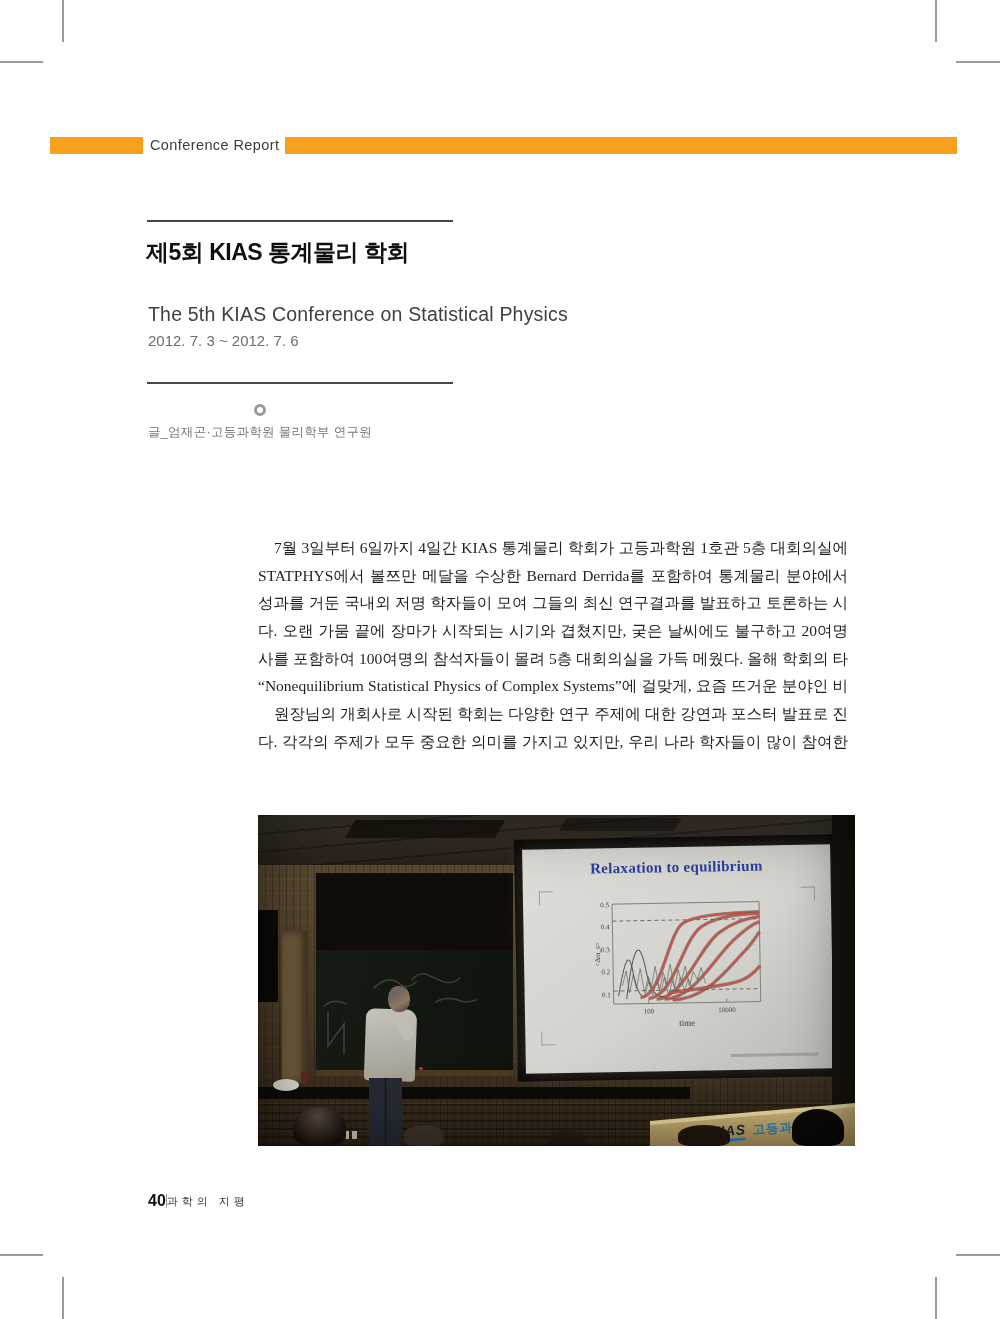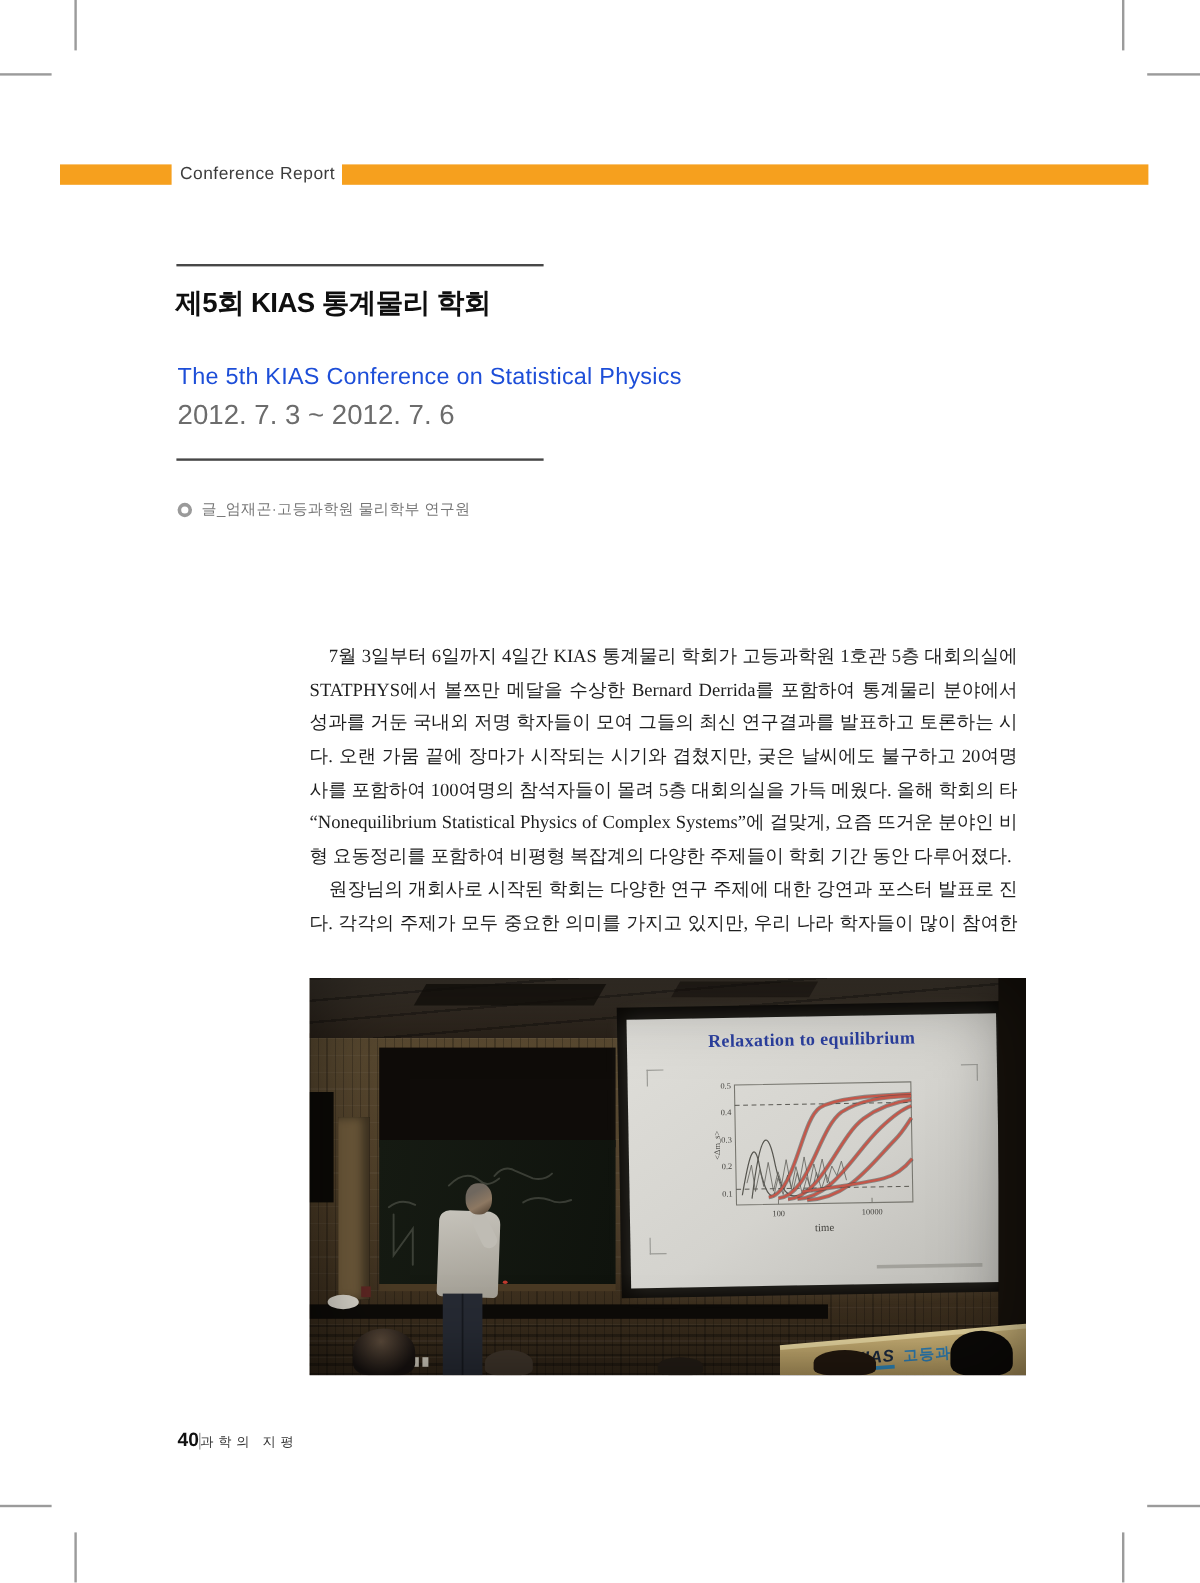--- a/index.html
+++ b/index.html
@@ -11,24 +11,24 @@
 
   
   .bar{position:absolute;top:137px;height:17px;background:#F6A01E;}
   .hdr-label{position:absolute;left:150px;top:135px;font-size:14.5px;color:#3c3c3c;
              letter-spacing:.4px;line-height:20px;}
 
   
   .rule{position:absolute;left:147px;width:306px;height:2px;background:#474747;}
   .title{position:absolute;left:146px;top:237px;font-size:23px;font-weight:700;color:#0f0f0f;
          letter-spacing:-.5px;}
-  .subtitle{position:absolute;left:148px;top:303px;font-size:19.5px;color:#1d4ed8;letter-spacing:.2px;}
-  .dates{position:absolute;left:148px;top:332px;font-size:23px;color:#6c6c6c;}
-
-  .byline{position:absolute;left:148px;top:416px;display:flex;align-items:center;gap:8px;}
+  .subtitle{position:absolute;left:148px;top:303px;font-size:19.5px;color:#404040;letter-spacing:.2px;}
+  .dates{position:absolute;left:148px;top:332px;font-size:15px;color:#6c6c6c;}
+
+  .byline{position:absolute;left:148px;top:404px;display:flex;align-items:center;gap:8px;flex-direction:column;}
   .donut{width:6px;height:6px;border:3px solid #9a9a9a;border-radius:50%;background:#fff;}
   .byline-text{font-size:12.5px;color:#757575;letter-spacing:.3px;}
 
   
   .body{position:absolute;left:258px;top:534px;width:590px;
         font-family:"Liberation Serif","DejaVu Serif",serif;font-size:15.5px;color:#1e1e1e;}
   .bline{height:27.7px;line-height:27.7px;overflow:hidden;text-align:justify;text-align-last:justify;}
   .bline.short{text-align-last:left;}
   .bline.indent{text-indent:16px;}
 
@@ -133,21 +133,20 @@
     <span class="byline-text">글_엄재곤·고등과학원 물리학부 연구원</span>
   </div>
 
   <div class="body">
     <div class="bline indent">7월 3일부터 6일까지 4일간 KIAS 통계물리 학회가 고등과학원 1호관 5층 대회의실에서 개</div>
     <div class="bline">STATPHYS에서 볼쯔만 메달을 수상한 Bernard Derrida를 포함하여 통계물리 분야에서 뛰어난</div>
     <div class="bline">성과를 거둔 국내외 저명 학자들이 모여 그들의 최신 연구결과를 발표하고 토론하는 시간을 가졌</div>
     <div class="bline">다. 오랜 가뭄 끝에 장마가 시작되는 시기와 겹쳤지만, 궂은 날씨에도 불구하고 20여명의 초청 연</div>
     <div class="bline">사를 포함하여 100여명의 참석자들이 몰려 5층 대회의실을 가득 메웠다. 올해 학회의 타이틀인</div>
     <div class="bline">“Nonequilibrium Statistical Physics of Complex Systems”에 걸맞게, 요즘 뜨거운 분야인 비평</div>
-    <div class="bline short">형 요동정리를 포함하여 비평형 복잡계의 다양한 주제들이 학회 기간 동안 다루어졌다.</div>
     <div class="bline indent">원장님의 개회사로 시작된 학회는 다양한 연구 주제에 대한 강연과 포스터 발표로 진행되었</div>
     <div class="bline">다. 각각의 주제가 모두 중요한 의미를 가지고 있지만, 우리 나라 학자들이 많이 참여한 비평형</div>
   </div>
 
   <div class="photo">
     <div class="ph-wall"></div>
     <div class="ph-ceiling"></div>
     <div class="ph-vent" style="left:92px;top:5px;width:150px;height:18px;opacity:.8;"></div>
     <div class="ph-vent" style="left:305px;top:3px;width:115px;height:13px;opacity:.55;"></div>
     <div class="ph-speaker"></div>

